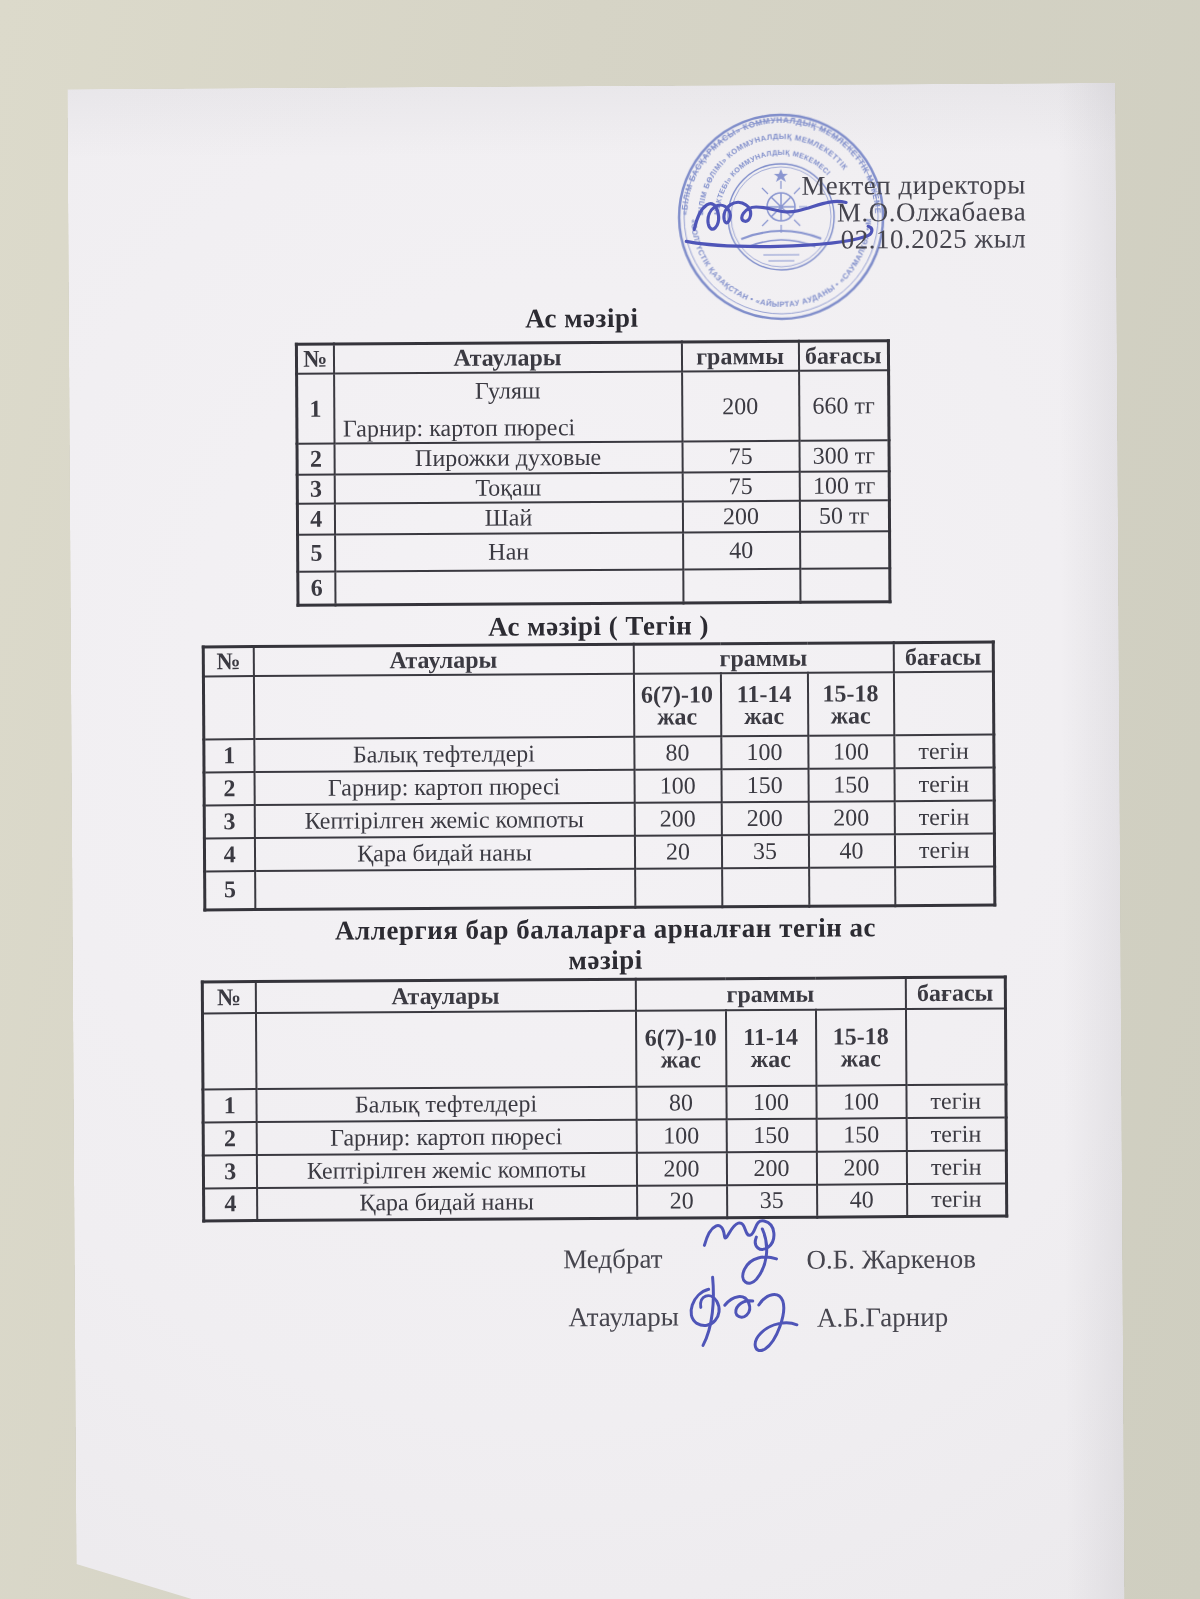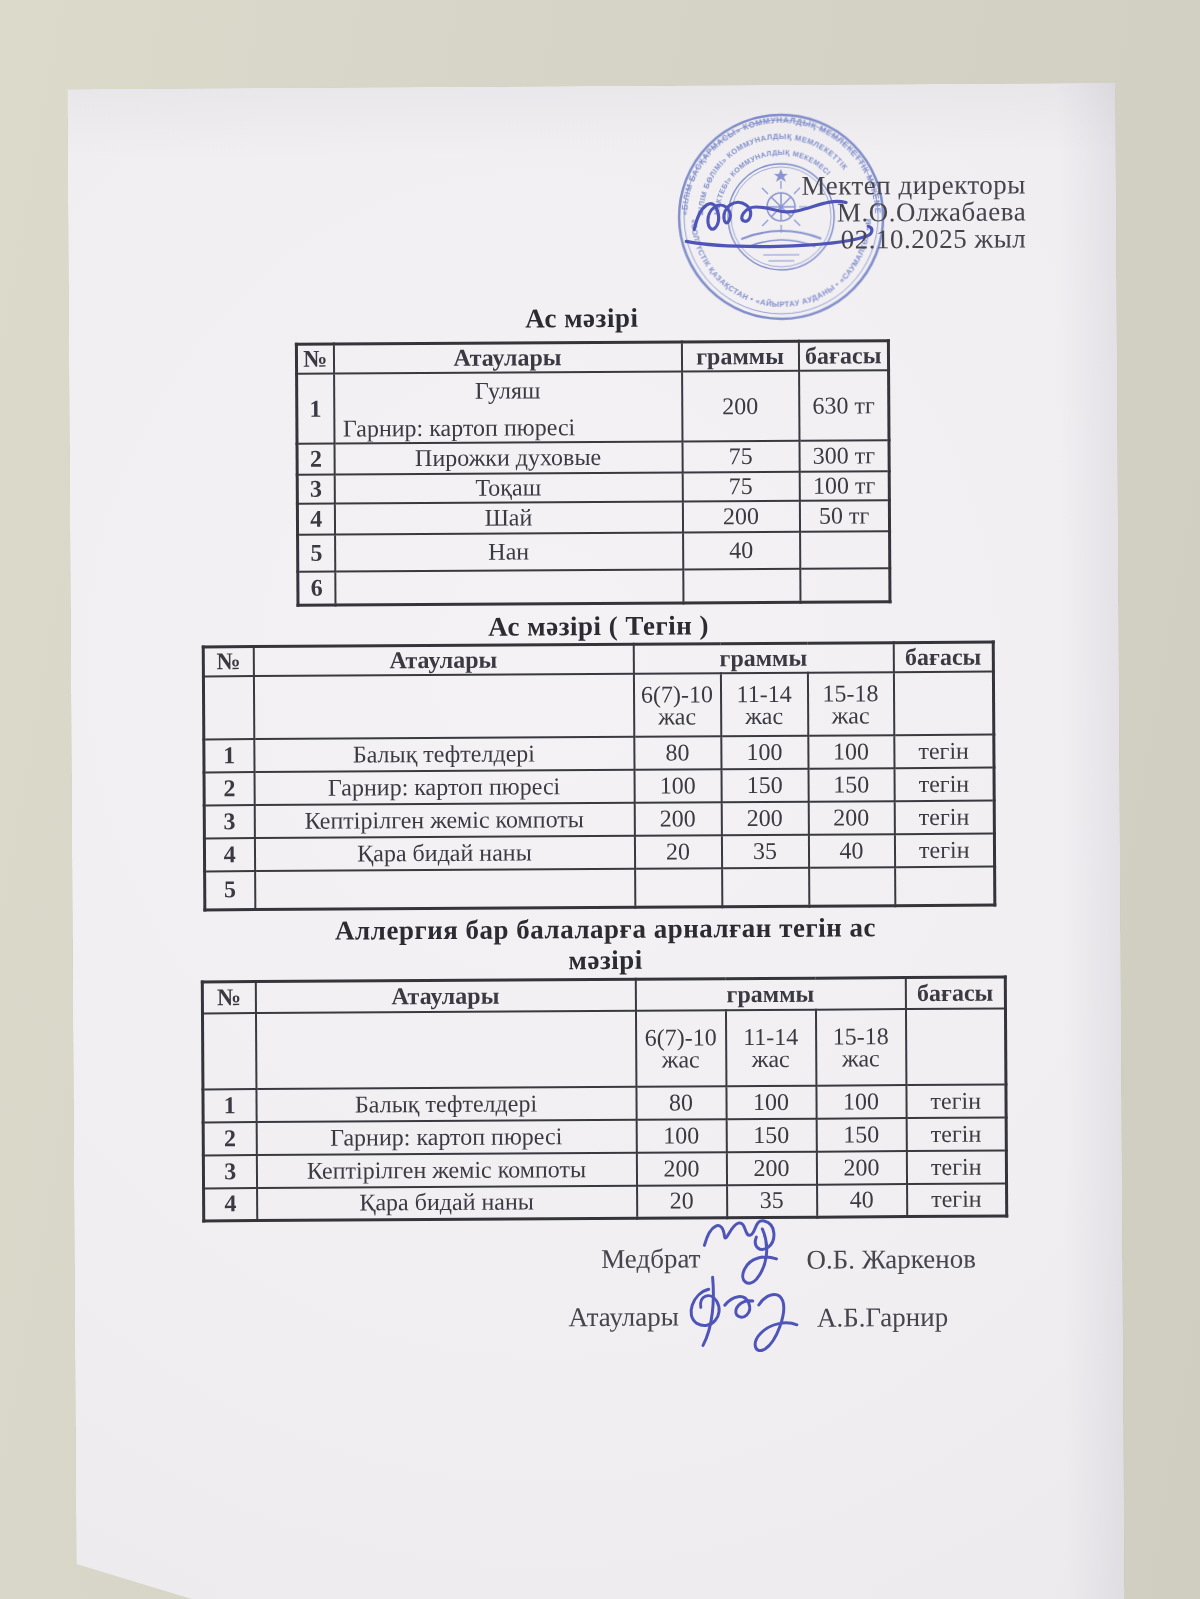--- a/index.html
+++ b/index.html
@@ -28,21 +28,21 @@
   .stamp text{font-family:"Liberation Sans","DejaVu Sans",sans-serif;font-weight:bold;}
   .pen{position:absolute;}
 
   .doc-title{position:absolute;text-align:center;font-weight:bold;font-size:27px;color:#2c2b32;letter-spacing:0.5px;}
 
   table.menu{position:absolute;border-collapse:collapse;table-layout:fixed;}
   table.menu td{border:2px solid #3a3940;text-align:center;vertical-align:middle;
     font-size:24px;color:#3b3a42;padding:0;overflow:hidden;}
   table.menu{border:3px solid #35343b;}
   td.hd{font-weight:bold;font-size:23px;color:#29282f;}
-  td.age{font-weight:normal;font-size:18px;line-height:22px;color:#2c2b32;vertical-align:top;padding-top:8px;}
+  td.age{font-weight:bold;font-size:18px;line-height:22px;color:#2c2b32;vertical-align:top;padding-top:8px;}
   td.top{vertical-align:top;padding-top:4px;}
   .dish2{display:block;text-align:left;padding-left:8px;margin-top:10px;}
   .dish1{display:block;margin-top:4px;}
 
   .h27{height:27px}.h29{height:29px}.h31{height:31px}.h33{height:33px}
   .h37{height:37px}.h38{height:38px}.h62{height:62px}.h63{height:63px}.h76{height:76px}
 
   .sig-role{position:absolute;font-size:27px;color:#46454e;text-align:right;width:130px;}
   .sig-name{position:absolute;font-size:27px;color:#46454e;}
 </style>
@@ -113,21 +113,21 @@
         <td class="hd">граммы</td>
         <td class="hd">бағасы</td>
       </tr>
       <tr class="h62">
         <td class="hd top">1</td>
         <td class="top">
           <span class="dish1">Гуляш</span>
           <span class="dish2">Гарнир: картоп пюресі</span>
         </td>
         <td class="top">200</td>
-        <td class="top">630 тг</td>
+        <td class="top">660 тг</td>
       </tr>
       <tr class="h31">
         <td class="hd">2</td>
         <td>Пирожки духовые</td>
         <td>75</td>
         <td>300 тг</td>
       </tr>
       <tr class="h29">
         <td class="hd">3</td>
         <td>Тоқаш</td>
@@ -278,21 +278,21 @@
         <td class="hd">4</td>
         <td>Қара бидай наны</td>
         <td>20</td>
         <td>35</td>
         <td>40</td>
         <td>тегін</td>
       </tr>
     </tbody>
       </table>
 
-    <div class="sig-role" style="left:496px;top:1158px">Медбрат</div>
+    <div class="sig-role" style="left:458px;top:1158px">Медбрат</div>
     <svg class="pen" style="left:618px;top:1122px" width="110" height="85" viewBox="0 0 110 85">
       <g stroke="#4f55b8" stroke-width="3" fill="none" stroke-linecap="round">
         <path d="M 12,38 C 18,16 30,12 32,28 C 33,38 38,18 46,16 C 54,14 52,30 58,28 C 64,26 62,12 72,14 C 84,17 84,34 76,40 C 68,46 60,40 64,30"></path>
         <path d="M 70,22 C 78,40 74,60 64,72 C 56,81 46,74 52,62 C 58,50 72,48 84,52"></path>
       </g>
     </svg>
     <div class="sig-name" style="left:732px;top:1160px">О.Б. Жаркенов</div>
 
     <div class="sig-role" style="left:474px;top:1216px">Атаулары</div>
     <svg class="pen" style="left:600px;top:1186px" width="140" height="85" viewBox="0 0 140 85">

